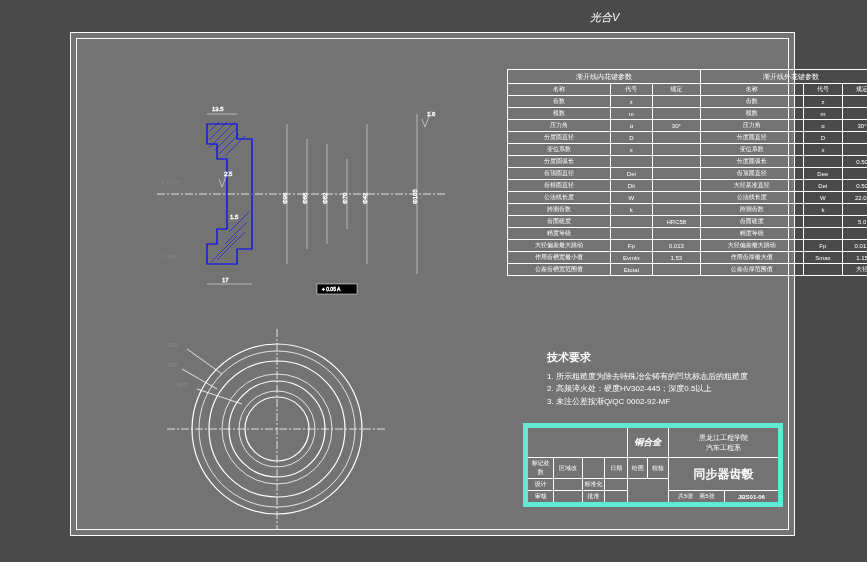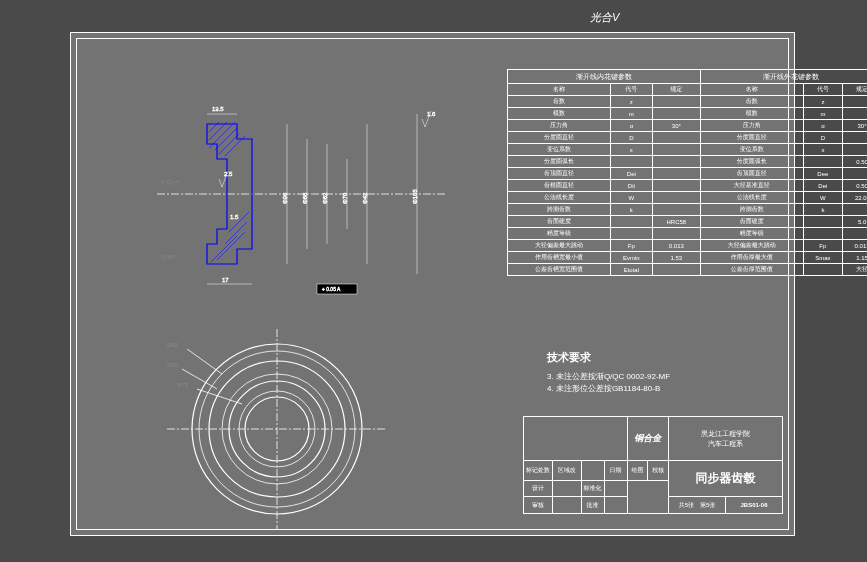--- a/index.html
+++ b/index.html
@@ -12,21 +12,21 @@
 .ptable{position:absolute;left:430px;top:30px;width:375px;border-collapse:collapse;font-size:6px;color:#fff}
 .ptable th,.ptable td{border:1px solid #fff;padding:1px 2px;height:11px;text-align:center;font-weight:normal}
 .ptable .hdr{font-size:7px;height:14px}
 .ptable .sub{font-size:6px}
 
 
 .tech{position:absolute;left:470px;top:310px;color:#fff;font-size:8px;line-height:1.6}
 .tech .title{font-size:11px;font-weight:bold;margin-bottom:4px}
 
 
-.titleblock{position:absolute;right:5px;bottom:15px;width:260px;height:98px;border:1px solid #5eead4;border-collapse:collapse;font-size:6px;color:#fff}
+.titleblock{position:absolute;right:5px;bottom:22px;width:260px;height:73px;border:5px solid #5eead4;border-collapse:collapse;font-size:6px;color:#fff}
 .titleblock td{border:1px solid #fff;padding:1px;text-align:center}
 .mat{font-size:9px;font-style:italic;font-weight:bold}
 .ptitle{font-size:12px;font-weight:bold}
 
 
 .dwg{position:absolute;pointer-events:none}
 .blue{stroke:#00f}
 .white{stroke:#fff}
 .center{stroke-dasharray:8 2 2 2}
 </style>
@@ -172,22 +172,23 @@
             <td></td>
             <td>公差齿厚范围值</td>
             <td></td>
             <td>大径</td>
           </tr>
         </tbody>
 </table>
 
 <div class="tech">
 <div class="title">技术要求</div>
+<div>1. 所示粗糙度为除去特殊冶金铸有的凹坑标志后的粗糙度</div>
+<div>2. 高频淬火处：硬度HV302-445；深度0.5以上</div>
 <div>3. 未注公差按渐Q/QC 0002-92-MF</div>
-<div>4. 未注形位公差按GB1184-80-B</div>
 </div>
 
 <table class="titleblock">
 <tbody>
           <tr style="height:22px">
 <td colspan="4" rowspan="2" style="width:100px"></td>
 <td colspan="2" rowspan="2" class="mat">铜合金</td>
 <td colspan="2" rowspan="2" style="white-space:pre-line;font-size:7px">黑龙江工程学院
 汽车工程系</td>
 </tr>

